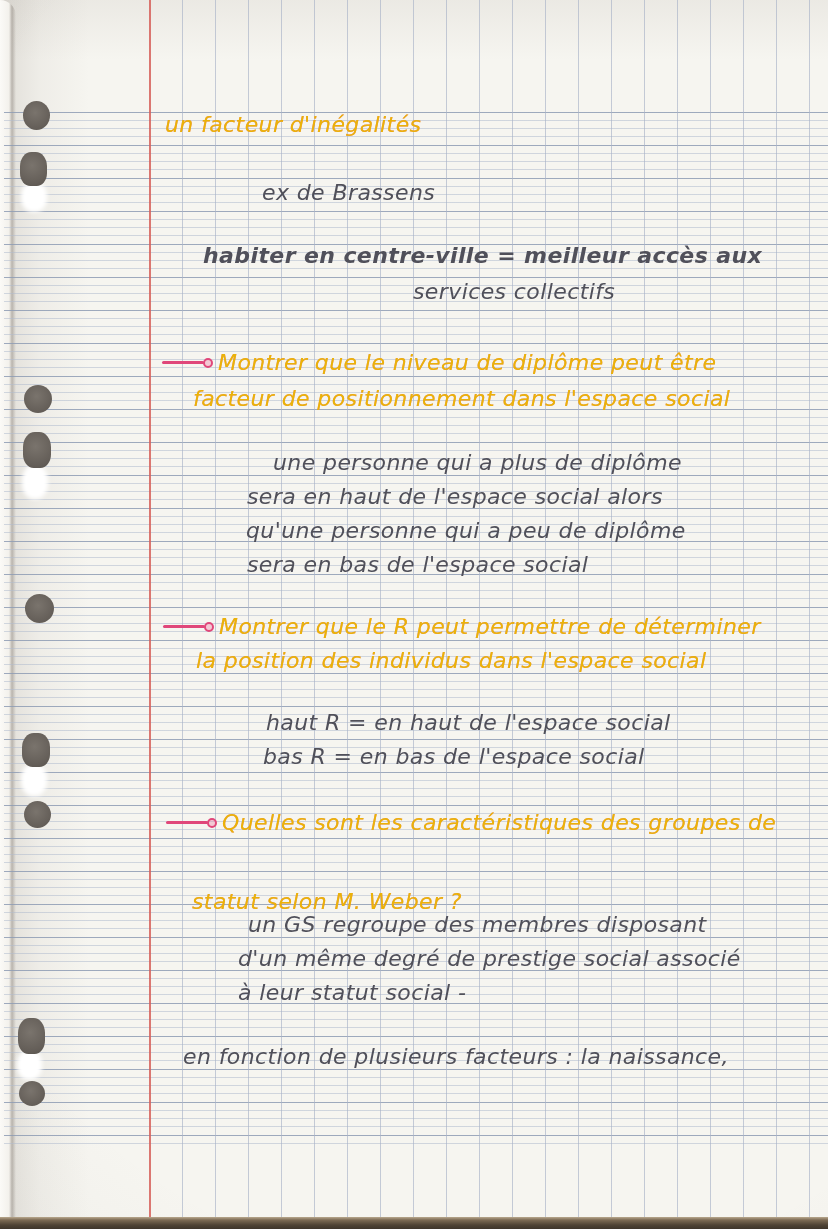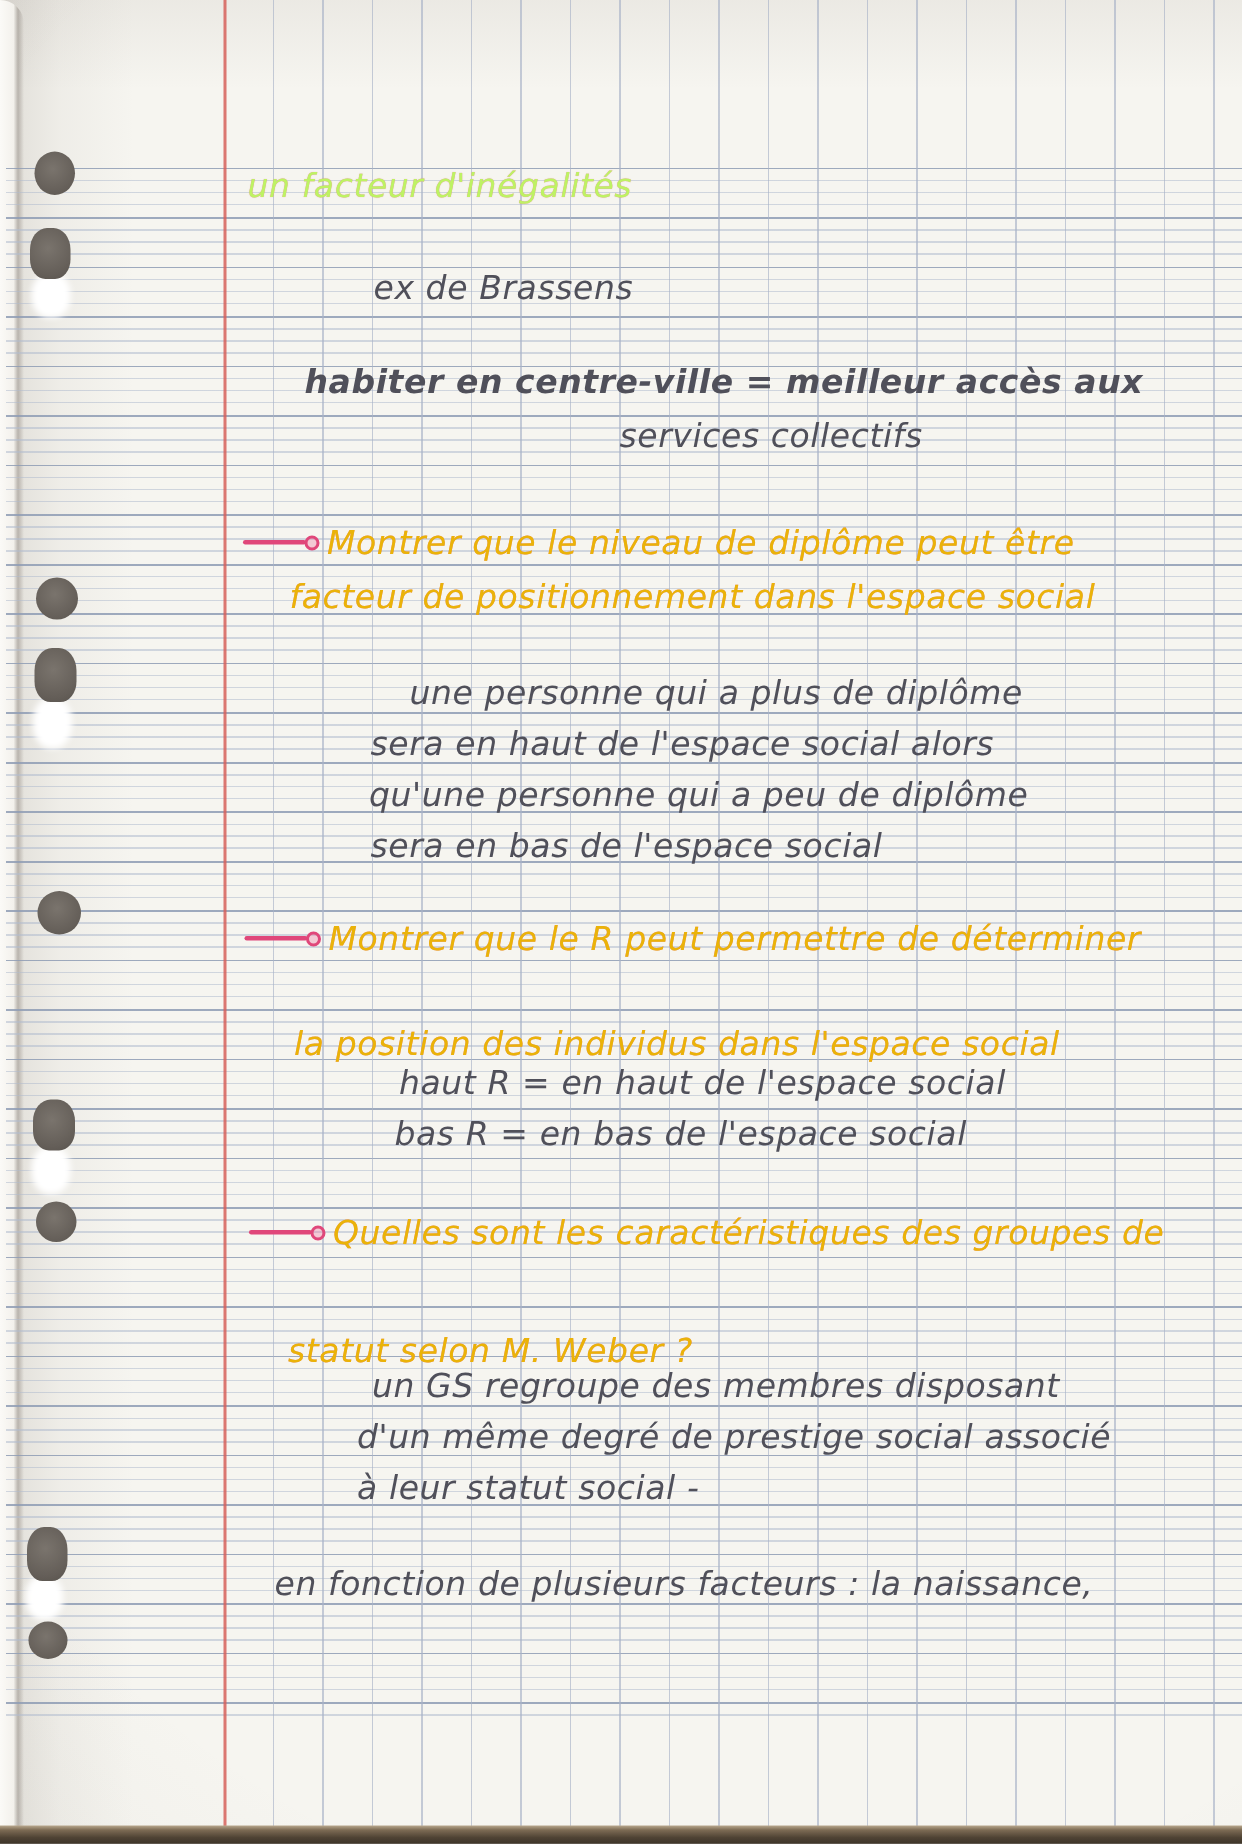--- a/index.html
+++ b/index.html
@@ -57,21 +57,21 @@
     background:linear-gradient(180deg,#b9a88e 0px,#7d6b54 3px,#4f4334 8px,#3e352a 12px);
   }
   
   .line{
     position:absolute;white-space:nowrap;
     font:italic 22px "DejaVu Sans",sans-serif;
     letter-spacing:.4px;
   }
   .grey{color:#50505a;}
   .pink{color:#eab308;text-shadow:0 0 .4px rgba(232,72,127,.6);}
-  .title{color:#bef264;text-shadow:0 0 .5px rgba(238,77,134,.7);}
+  .title{color:#eab308;text-shadow:0 0 .5px rgba(238,77,134,.7);}
   .arrow{
     position:relative;display:inline-block;width:42px;height:3px;
     background:#e0477a;border-radius:2px;vertical-align:6px;margin-right:14px;
   }
   .arrow::after{
     content:"";position:absolute;right:-9px;top:-3px;width:6px;height:6px;
     border:2.5px solid #e0477a;border-radius:50%;background:rgba(238,120,160,.35);
   }
 </style>
 </head>
@@ -95,39 +95,39 @@
   <div class="hole round" style="left:25px;top:594px;width:29px;height:29px;"></div>
   <div class="tear" style="left:21px;top:764px;width:26px;height:32px;"></div>
   <div class="hole torn" style="left:22px;top:733px;width:28px;height:34px;"></div>
   <div class="hole round" style="left:24px;top:801px;width:27px;height:27px;"></div>
   <div class="tear" style="left:17px;top:1050px;width:25px;height:30px;"></div>
   <div class="hole torn" style="left:18px;top:1018px;width:27px;height:36px;"></div>
   <div class="hole round" style="left:19px;top:1081px;width:26px;height:25px;"></div>
 
   <div class="line title" style="left:165px;top:112px;">un facteur d'inégalités</div>
 
-  <div class="line grey" style="left:249px;top:180px;">ex de Brassens</div>
+  <div class="line grey" style="left:262px;top:180px;">ex de Brassens</div>
 
   <div class="line grey" style="left:203px;top:243px;font-weight:bold;">habiter en centre-ville = meilleur accès aux</div>
   <div class="line grey" style="left:413px;top:279px;">services collectifs</div>
 
   <div class="line pink" style="left:162px;top:350px;">
     <span class="arrow"></span><span>Montrer que le niveau de diplôme peut être</span>
   </div>
   <div class="line pink" style="left:193px;top:386px;">facteur de positionnement dans l'espace social</div>
 
   <div class="line grey" style="left:273px;top:450px;">une personne qui a plus de diplôme</div>
   <div class="line grey" style="left:247px;top:484px;">sera en haut de l'espace social alors</div>
   <div class="line grey" style="left:246px;top:518px;">qu'une personne qui a peu de diplôme</div>
   <div class="line grey" style="left:247px;top:552px;">sera en bas de l'espace social</div>
 
   <div class="line pink" style="left:163px;top:614px;">
     <span class="arrow"></span><span>Montrer que le R peut permettre de déterminer</span>
   </div>
-  <div class="line pink" style="left:196px;top:648px;margin-top:36px;">la position des individus dans l'espace social</div>
+  <div class="line pink" style="left:196px;top:648px;">la position des individus dans l'espace social</div>
 
   <div class="line grey" style="left:266px;top:710px;">haut R =  en haut de l'espace social</div>
   <div class="line grey" style="left:263px;top:744px;">bas R =  en bas de l'espace social</div>
 
   <div class="line pink" style="left:166px;top:810px;">
     <span class="arrow"></span><span>Quelles sont les caractéristiques des groupes de</span>
   </div>
   <div class="line pink" style="left:192px;top:889px;text-align:right;">statut selon M. Weber ?</div>
 
   <div class="line grey" style="left:248px;top:912px;">un GS regroupe des membres disposant</div>

